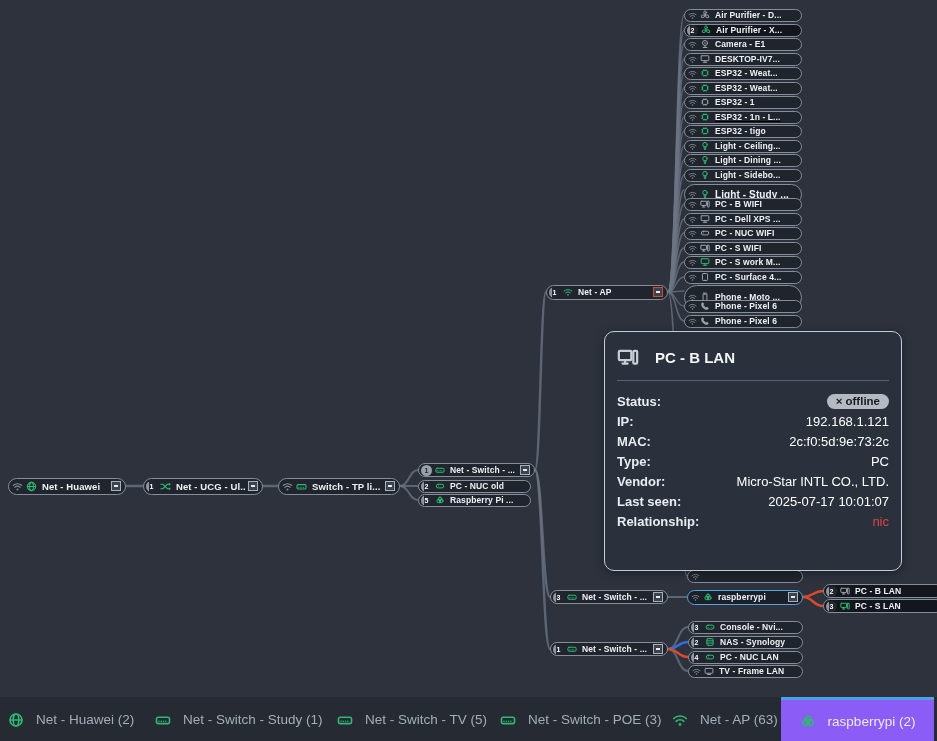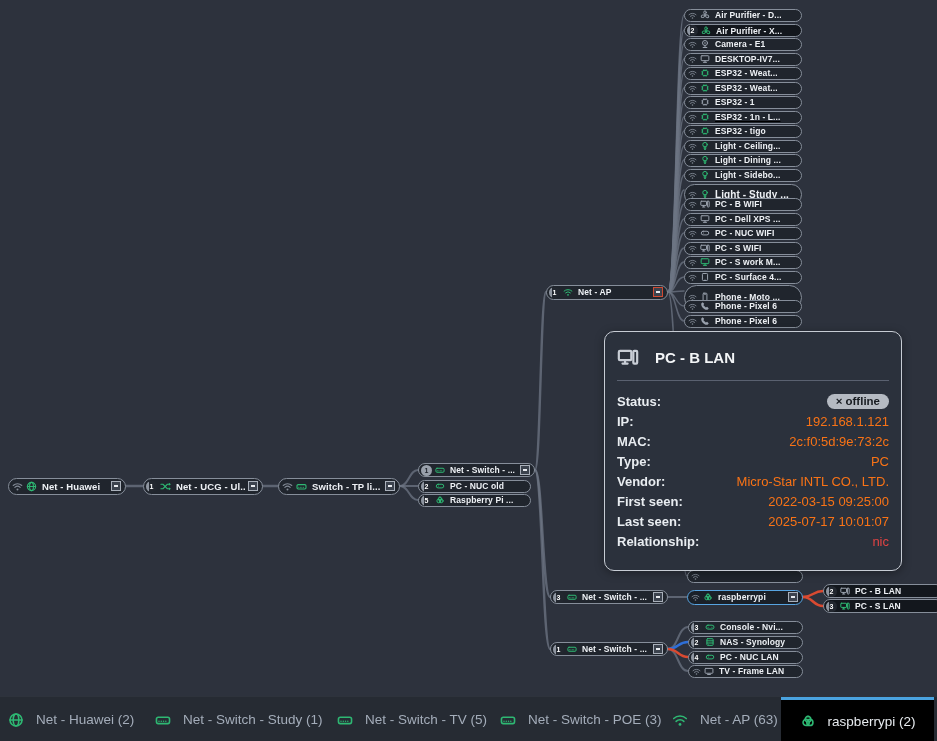--- a/index.html
+++ b/index.html
@@ -27,31 +27,31 @@
   
   .tooltip{position:absolute;left:604px;top:331px;width:298px;height:240px;z-index:5;
            background:#2b313c;border:1px solid #c7ccd4;border-radius:10px;box-sizing:border-box;
            padding:10px 10px 8px 10px;box-shadow:0 2px 10px rgba(0,0,0,.35);}
   .tt-header{display:flex;align-items:center;gap:16px;padding:4px 2px 10px 2px;}
   .tt-title{font-size:15px;font-weight:bold;color:#f3f5f7;}
   .tt-divider{height:1px;background:#5a6170;margin:2px 2px 10px 2px;}
   .tt-row{display:flex;justify-content:space-between;align-items:center;height:20px;
           font-size:13px;padding:0 2px;}
   .tt-label{font-weight:bold;color:#e9edf1;}
-  .tt-value{color:#f97316;}
+  .tt-value{color:#ffffff;}
   .tt-value.danger{color:#e04343;}
   .status-badge{background:#b5bac2;color:#171b20;font-weight:bold;font-size:11.5px;
                 border-radius:9px;padding:1.5px 9px;}
   .status-badge .x{margin-right:3px;}
   
   .bottombar{position:absolute;left:0;bottom:0;width:937px;height:45px;background:#262b33;
              z-index:6;border-top:1px solid #2e333c;box-sizing:border-box;}
   .tab{position:absolute;top:0;height:45px;display:flex;align-items:center;gap:12px;
        font-size:13.5px;color:#a4adba;cursor:pointer;}
-  .tab.active{background:#000000;border-top:3px solid #4aa3e0;box-sizing:border-box;
+  .tab.active{background:#8b5cf6;border-top:3px solid #4aa3e0;box-sizing:border-box;
               color:#e8ecf0;justify-content:center;}
 </style>
 </head>
 <body>
 
 <div id="app">
   <svg id="edges" width="937" height="741">
       <path d="M126 486 C134.5 486 134.5 486 143 486" stroke="#6e7684" stroke-width="2.4" fill="none" stroke-opacity="0.75" stroke-linecap="round"></path>
       <path d="M263 486 C270.5 486 270.5 486 278 486" stroke="#6e7684" stroke-width="2.4" fill="none" stroke-opacity="0.75" stroke-linecap="round"></path>
       <path d="M400 486 C409 486 409 470 418 470" stroke="#6e7684" stroke-width="2" fill="none" stroke-opacity="0.75" stroke-linecap="round"></path>
@@ -317,21 +317,21 @@
         <span class="icn">
           <svg width="10" height="10" viewBox="0 0 12 12" fill="none">
             <circle cx="6" cy="6" r="1.1" fill="#99a1ad"></circle>
             <ellipse cx="6" cy="3" rx="1.5" ry="2" stroke="#99a1ad" stroke-width="1.2" fill="none" stroke-linecap="round"></ellipse>
             <ellipse cx="6" cy="3" rx="1.5" ry="2" stroke="#99a1ad" stroke-width="1.2" fill="none" stroke-linecap="round" transform="rotate(120 6 6)"></ellipse>
             <ellipse cx="6" cy="3" rx="1.5" ry="2" stroke="#99a1ad" stroke-width="1.2" fill="none" stroke-linecap="round" transform="rotate(240 6 6)"></ellipse>
           </svg>
         </span>
         <span class="lbl">Air Purifier - D...</span>
       </div>
-      <div class="node dark" style="left: 684px; top: 23.5px; width: 118px; height: 13px; font-size: 8.5px; align-items: flex-end;">
+      <div class="node dark" style="left: 684px; top: 23.5px; width: 118px; height: 13px; font-size: 8.5px;">
         <span class="badge">2</span>
         <span class="icn">
           <svg width="10" height="10" viewBox="0 0 12 12" fill="none">
             <circle cx="6" cy="6" r="1.1" fill="#2eb873"></circle>
             <ellipse cx="6" cy="3" rx="1.5" ry="2" stroke="#2eb873" stroke-width="1.2" fill="none" stroke-linecap="round"></ellipse>
             <ellipse cx="6" cy="3" rx="1.5" ry="2" stroke="#2eb873" stroke-width="1.2" fill="none" stroke-linecap="round" transform="rotate(120 6 6)"></ellipse>
             <ellipse cx="6" cy="3" rx="1.5" ry="2" stroke="#2eb873" stroke-width="1.2" fill="none" stroke-linecap="round" transform="rotate(240 6 6)"></ellipse>
           </svg>
         </span>
         <span class="lbl">Air Purifier - X...</span>
@@ -686,24 +686,20 @@
         </div>
         <div class="tt-row">
           <span class="tt-label">Type:</span>
           <span class="tt-value">PC</span>
         </div>
         <div class="tt-row">
           <span class="tt-label">Vendor:</span>
           <span class="tt-value">Micro-Star INTL CO., LTD.</span>
         </div>
         <div class="tt-row">
-          <span class="tt-label">First seen:</span>
-          <span class="tt-value">2022-03-15 09:25:00</span>
-        </div>
-        <div class="tt-row">
           <span class="tt-label">Last seen:</span>
           <span class="tt-value">2025-07-17 10:01:07</span>
         </div>
         <div class="tt-row">
           <span class="tt-label">Relationship:</span>
           <span class="tt-value danger">nic</span>
         </div>
       </div>
   </div>
 

